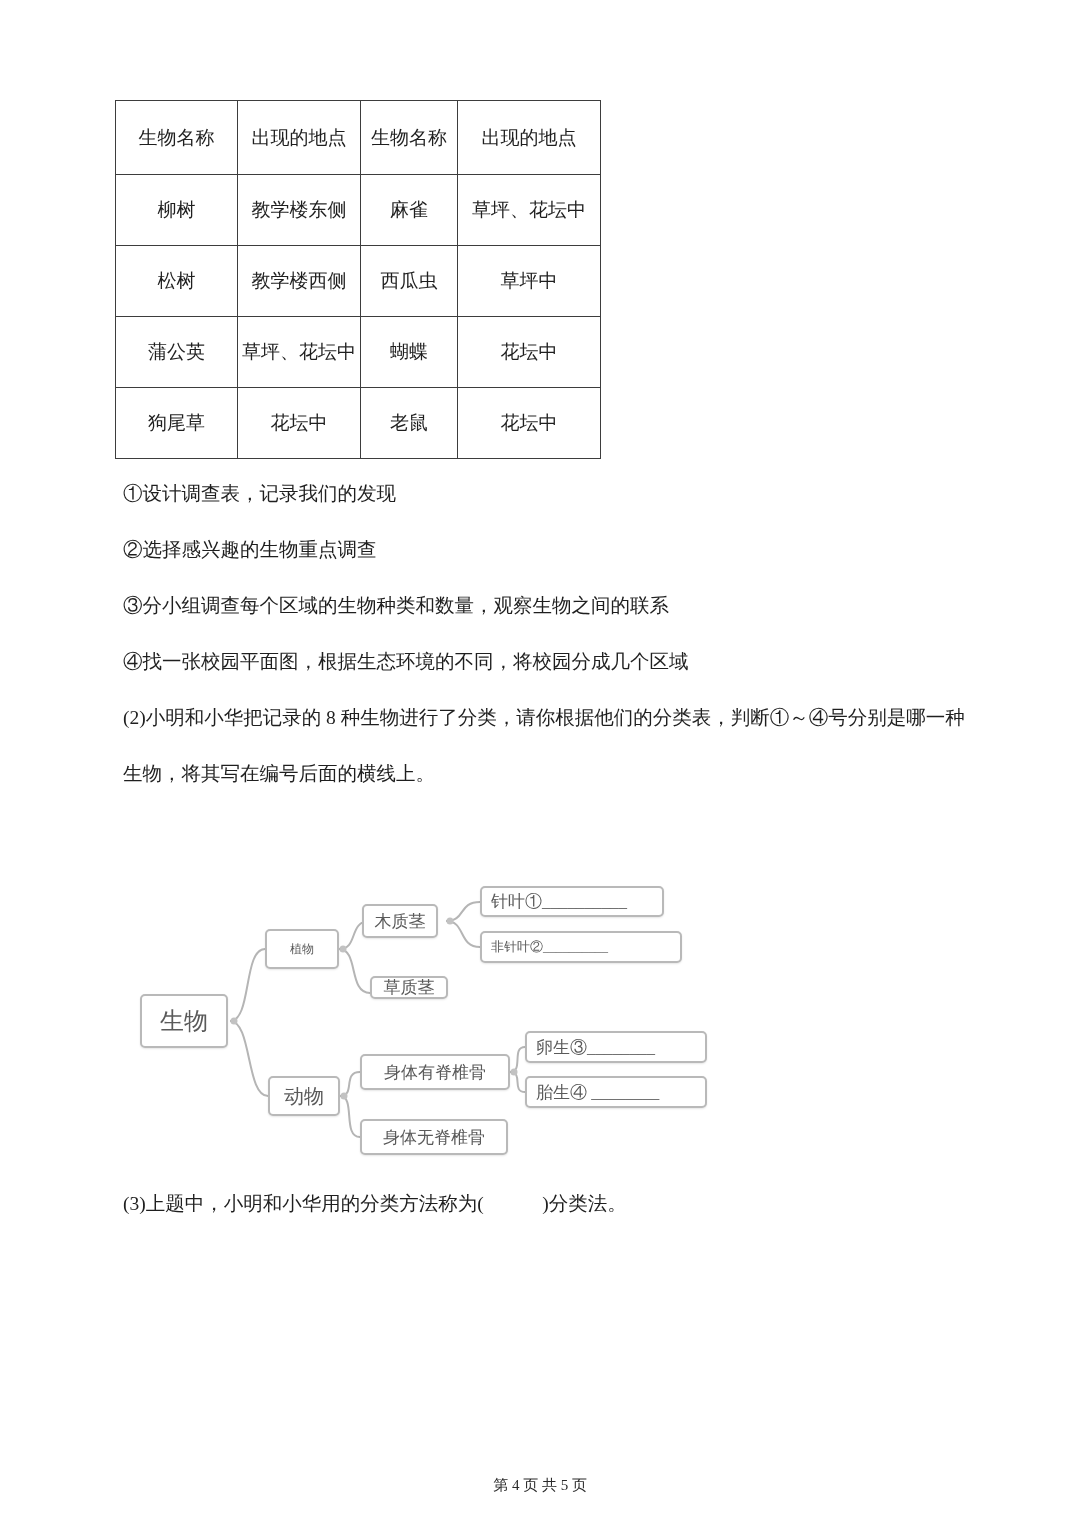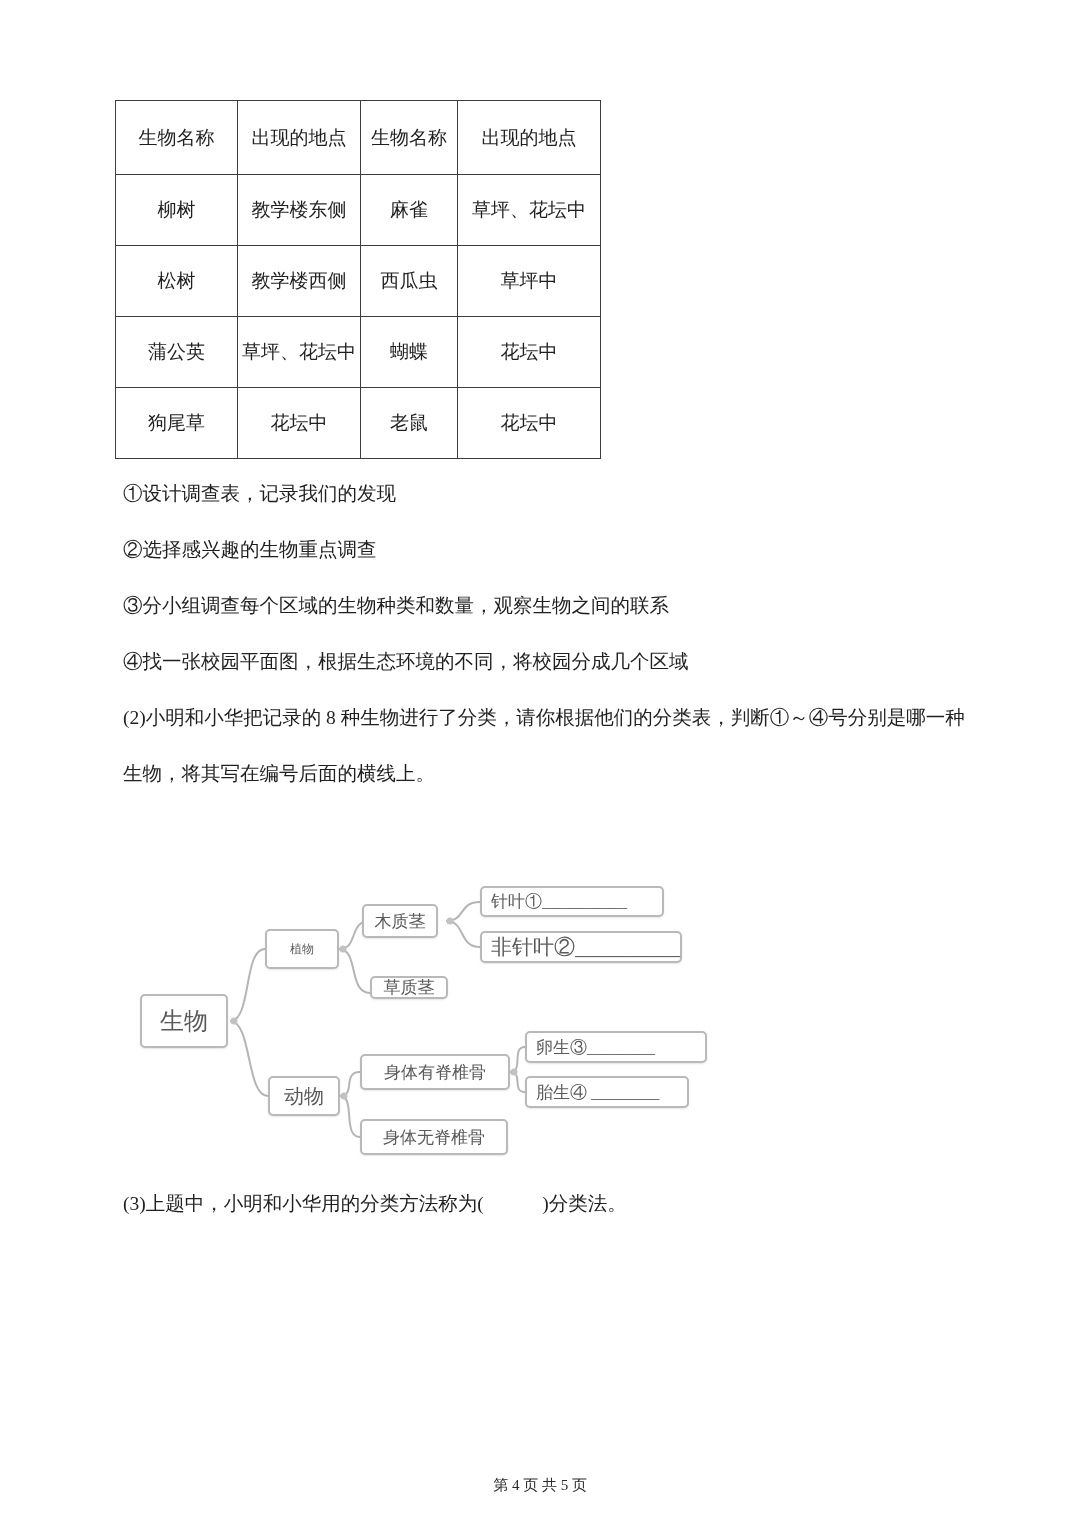--- a/index.html
+++ b/index.html
@@ -184,22 +184,22 @@
   <div class="mm-node" style="left:232px; top:29px; width:76px; height:34px; font-size:17px;">木质茎</div>
 
   <div class="mm-node" style="left:240px; top:101px; width:78px; height:23px; font-size:17px;">草质茎</div>
 
   <div class="mm-node" style="left:230px; top:179px; width:150px; height:36px; font-size:17px;">身体有脊椎骨</div>
 
   <div class="mm-node" style="left:230px; top:244px; width:148px; height:36px; font-size:17px;">身体无脊椎骨</div>
 
   <div class="mm-node leafline" style="left:350px; top:11px; width:184px; height:31px; font-size:17px;">针叶①__________</div>
 
-  <div class="mm-node leafline" style="left:350px; top:56px; width:202px; height:32px; font-size:21px;">非针叶②__________</div>
+  <div class="mm-node leafline" style="left:350px; top:56px; width:202px; height:32px; font-size:13px;">非针叶②__________</div>
 
   <div class="mm-node leafline" style="left:395px; top:156px; width:182px; height:32px; font-size:17px;">卵生③________</div>
 
-  <div class="mm-node leafline" style="left:395px; top:201px; width:164px; height:32px; font-size:17px;">胎生④ ________</div>
+  <div class="mm-node leafline" style="left:395px; top:201px; width:182px; height:32px; font-size:17px;">胎生④ ________</div>
 </div>
 
 <p class="q3">(3)上题中，小明和小华用的分类方法称为(            )分类法。</p>
 
 <div class="page-footer">第 4 页 共 5 页</div>
 
 </body></html>

